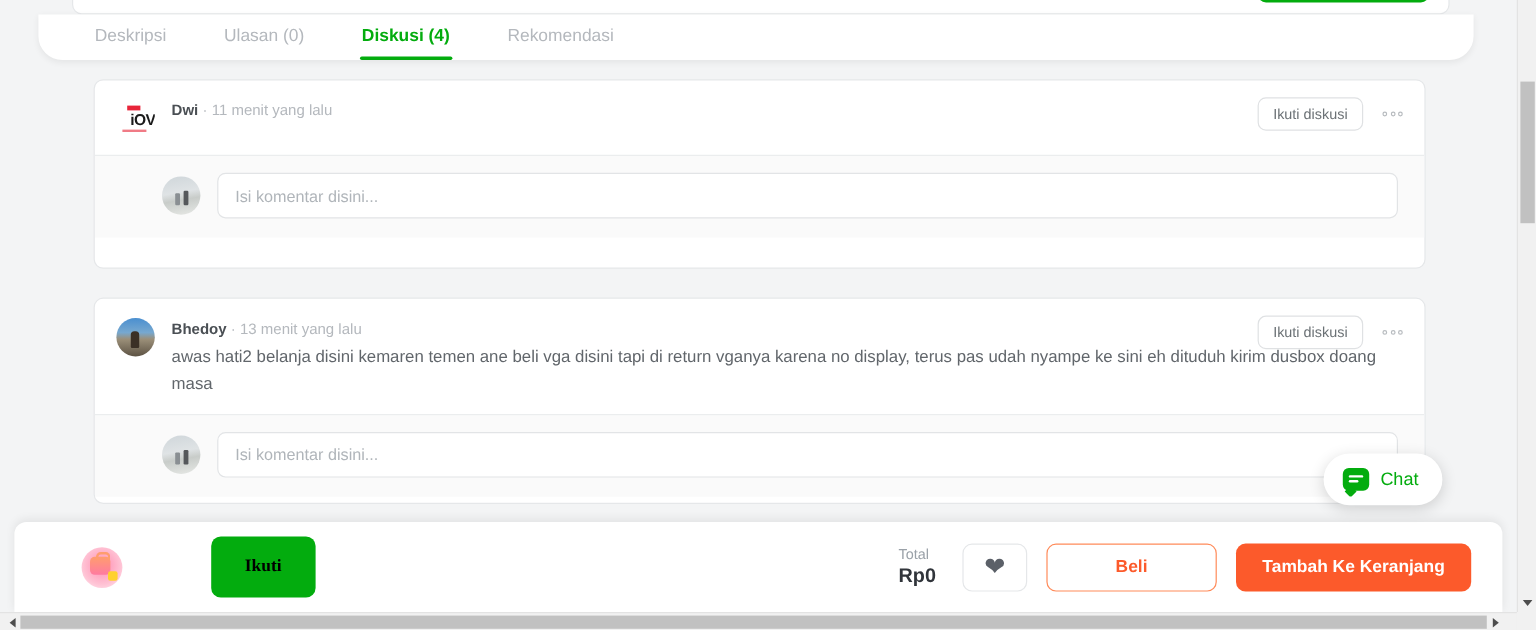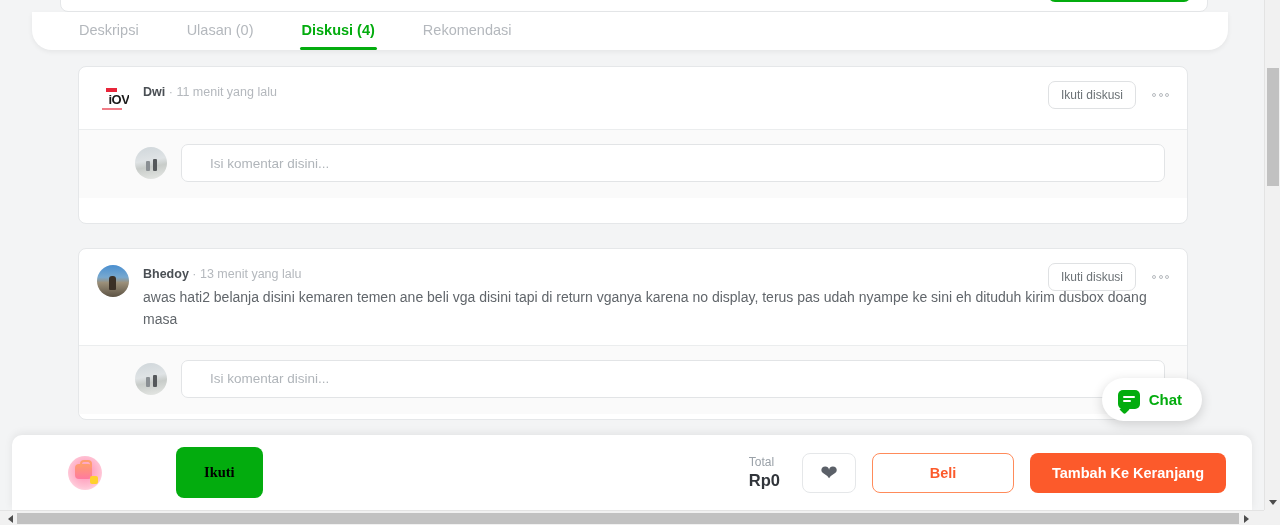--- a/index.html
+++ b/index.html
@@ -114,36 +114,36 @@
   .comment-area {
     border-top: 1px solid #ebedee;
     background: #fafafa;
     padding: 14px 22px 16px 56px;
     display: flex; align-items: center; gap: 14px;
   }
   .comment-input {
     flex: 1 1 auto; height: 38px;
     background: #fff; border: 1px solid #e2e4e6;
     border-radius: 7px;
-    padding: 0 28px;
+    padding: 0 14px;
     font-size: 13.5px; color: #9aa1a8;
     font-family: "Liberation Sans", sans-serif;
     outline: none;
   }
   .comment-input::placeholder { color: #b0b5ba; }
 
   
   .chat-fab {
     position: absolute; right: 62px; top: 378px;
     height: 43px; display: flex; align-items: center; gap: 9px;
     background: #fff; border-radius: 24px;
     box-shadow: 0 3px 12px rgba(0,0,0,.16);
     padding: 0 20px 0 16px; cursor: pointer; z-index: 30;
   }
-  .chat-label { font-size: 15px; font-weight: 700; color: #03ac0e; }
+  .chat-label { font-size: 15px; font-weight: 400; color: #03ac0e; }
   .bubble { width: 22px; height: 19px; background: #03ac0e; border-radius: 5px; position: relative; }
   .bubble::after { content:""; position:absolute; left:3px; bottom:-4px; width:7px; height:7px; background:#03ac0e; transform: rotate(45deg); border-radius:0 0 2px 0;}
   .bubble i { position:absolute; background:#fff; height:2px; border-radius:1px; left:5px; }
   .bubble i:nth-child(1){ top:6px; width:12px; }
   .bubble i:nth-child(2){ top:10px; width:8px; }
 
   
   .bottombar {
     position: absolute; left: 12px; bottom: 0;
     width: 1240px; height: 75px;

